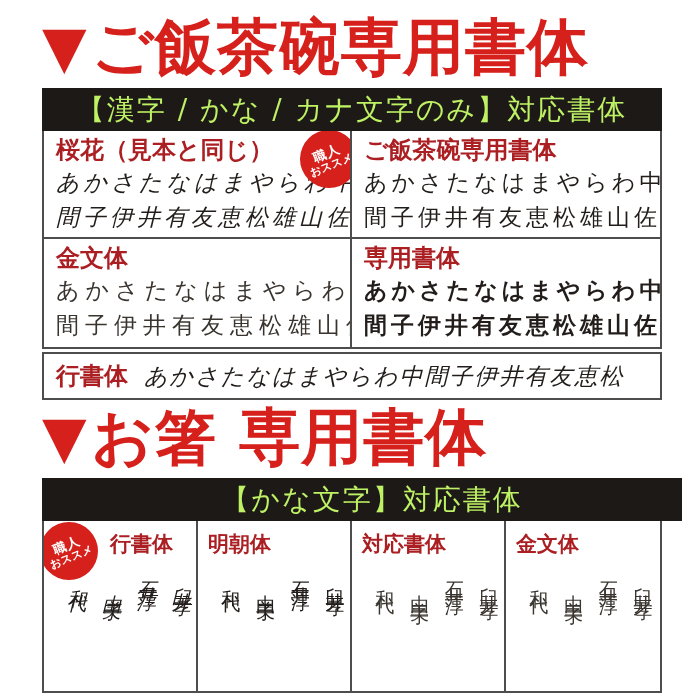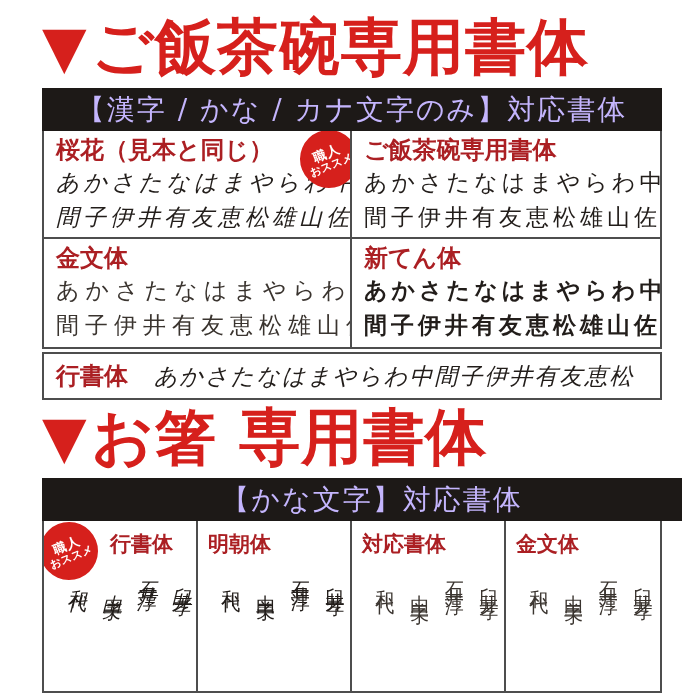--- a/index.html
+++ b/index.html
@@ -9,21 +9,21 @@
   
   .big-title{position:absolute;left:42px;display:flex;align-items:center;
              color:#d6201c;font-weight:900;font-size:61px;letter-spacing:1px;
              line-height:1.08;white-space:nowrap;}
   .big-title .tri{margin-right:4px;font-size:58px;}
   .title1{top:14px;}
   .title2{top:404px;}
 
   
   .bar{position:absolute;left:42px;width:620px;height:43px;background:#1d1917;
-       color:#c4b5fd;display:flex;align-items:center;justify-content:center;
+       color:#bef264;display:flex;align-items:center;justify-content:center;
        font-family:"DejaVu Serif",serif;font-size:28px;letter-spacing:2px;white-space:nowrap;}
   .bar1{top:88px;}
   .bar2{top:478px;padding-left:20px;}
 
   
   .table1{position:absolute;left:42px;top:131px;width:620px;height:218px;
           box-sizing:border-box;border:2px solid #4d4d4d;border-top:none;
           display:grid;grid-template-columns:1fr 1fr;grid-template-rows:1fr 1fr;}
   .cell{position:relative;box-sizing:border-box;padding:5px 10px 4px 12px;overflow:hidden;}
   .cell.c0,.cell.c2{border-right:2px solid #4d4d4d;}
@@ -32,21 +32,21 @@
   .sample-line{font-size:23px;line-height:35px;letter-spacing:4px;white-space:nowrap;color:#221d1a;}
   .style-ouka .sample-line,.style-gyosho .sample-line,.gyosho-v
       {font-family:"DejaVu Serif",serif;font-style:italic;}
   .style-kinbun .sample-line{letter-spacing:6px;color:#3a342f;}
   .style-rei .sample-line{font-weight:600;}
 
   
   .row3{position:absolute;left:42px;top:352px;width:620px;height:48px;
         box-sizing:border-box;border:2px solid #4d4d4d;display:flex;align-items:center;
         padding:0 10px 0 12px;gap:16px;}
-  .row3 .sample-line{letter-spacing:2px;font-family:"DejaVu Serif",serif;font-style:italic;margin-left:10px;}
+  .row3 .sample-line{letter-spacing:2px;font-family:"DejaVu Serif",serif;font-style:italic;}
 
   
   .table2{position:absolute;left:42px;top:521px;width:620px;height:172px;
           box-sizing:border-box;border:2px solid #4d4d4d;border-top:none;
           display:grid;grid-template-columns:1fr 1fr 1fr 1fr;}
   .col{position:relative;box-sizing:border-box;border-right:2px solid #4d4d4d;
        padding:9px 14px 4px 10px;overflow:hidden;}
   .col:last-child{border-right:none;}
   .col-name{color:#ab1f23;font-weight:bold;font-size:21px;white-space:nowrap;}
   .col.badged .col-name{margin-left:56px;}
@@ -102,21 +102,21 @@
       <div class="sample-line">間子伊井有友恵松雄山佐</div>
     </div>
 
     <div class="cell c2 style-kinbun">
       <div class="font-name">金文体</div>
       <div class="sample-line">あかさたなはまやらわ中</div>
       <div class="sample-line">間子伊井有友恵松雄山佐</div>
     </div>
 
     <div class="cell c3 style-rei">
-      <div class="font-name">新てん体</div>
+      <div class="font-name">専用書体</div>
       <div class="sample-line">あかさたなはまやらわ中</div>
       <div class="sample-line">間子伊井有友恵松雄山佐</div>
     </div>
   </div>
 
   <div class="row3 style-gyosho">
     <div class="font-name">行書体</div>
     <div class="sample-line">あかさたなはまやらわ中間子伊井有友恵松</div>
   </div>
 

